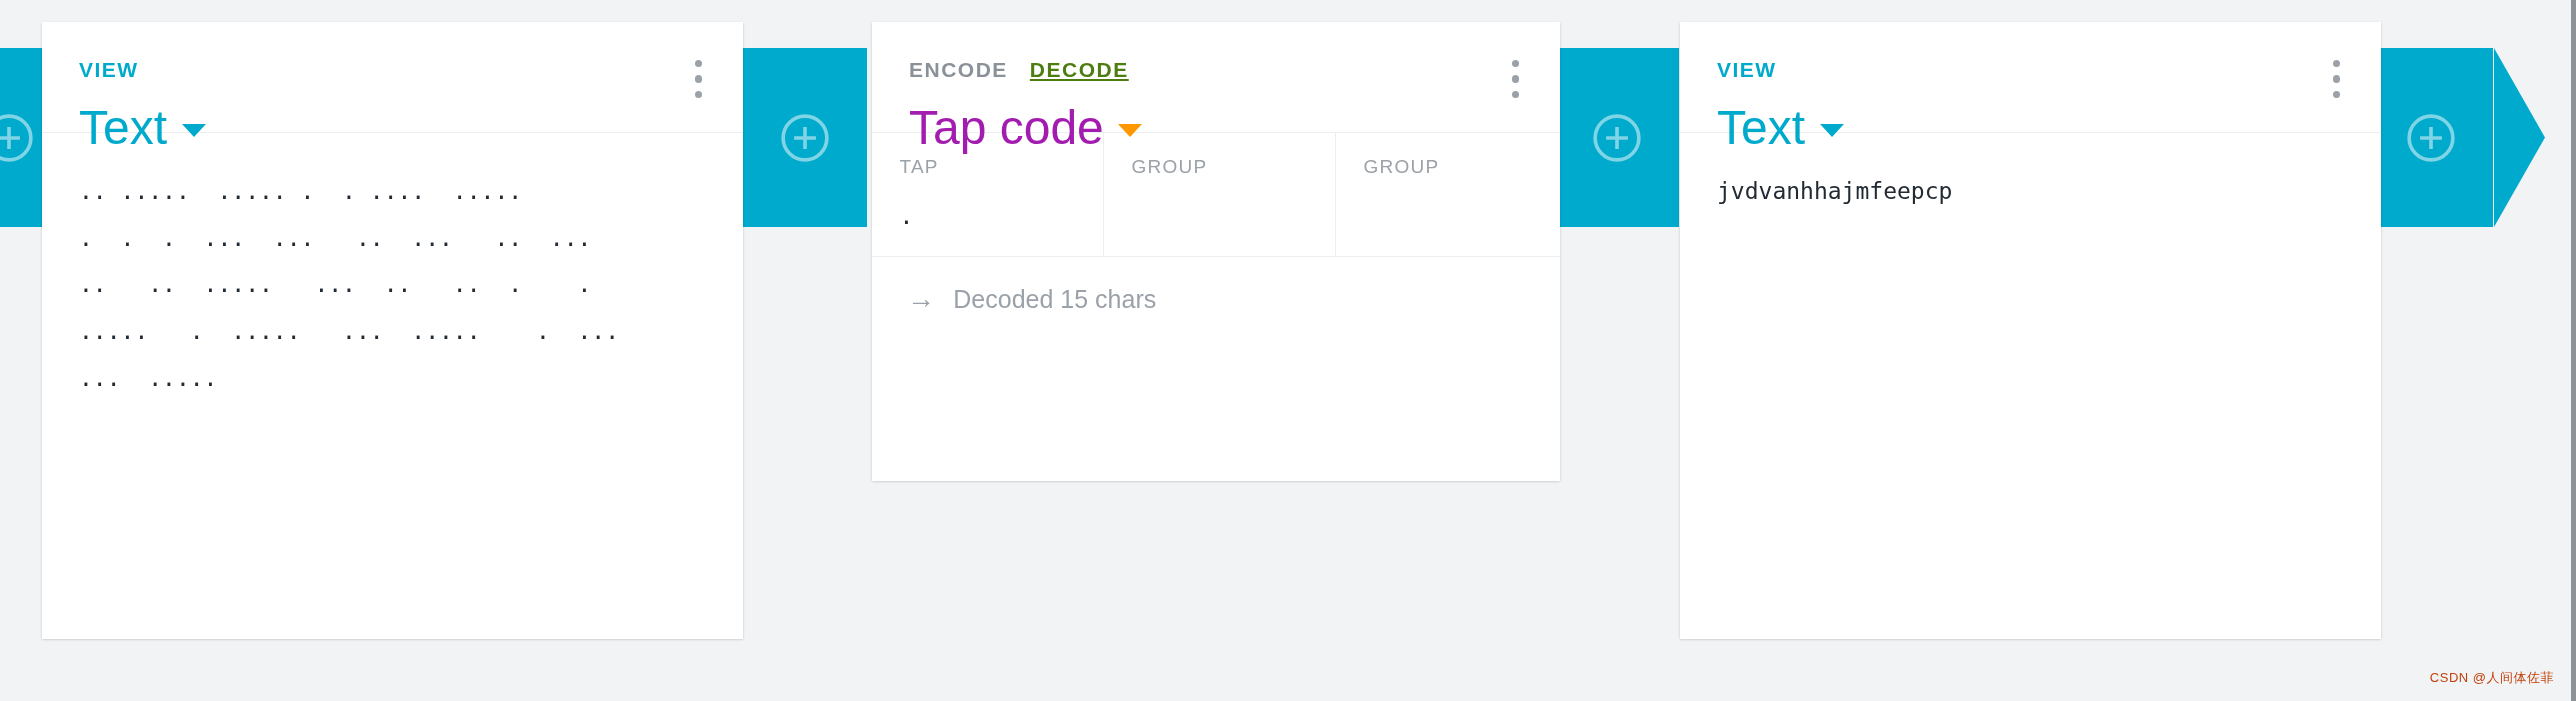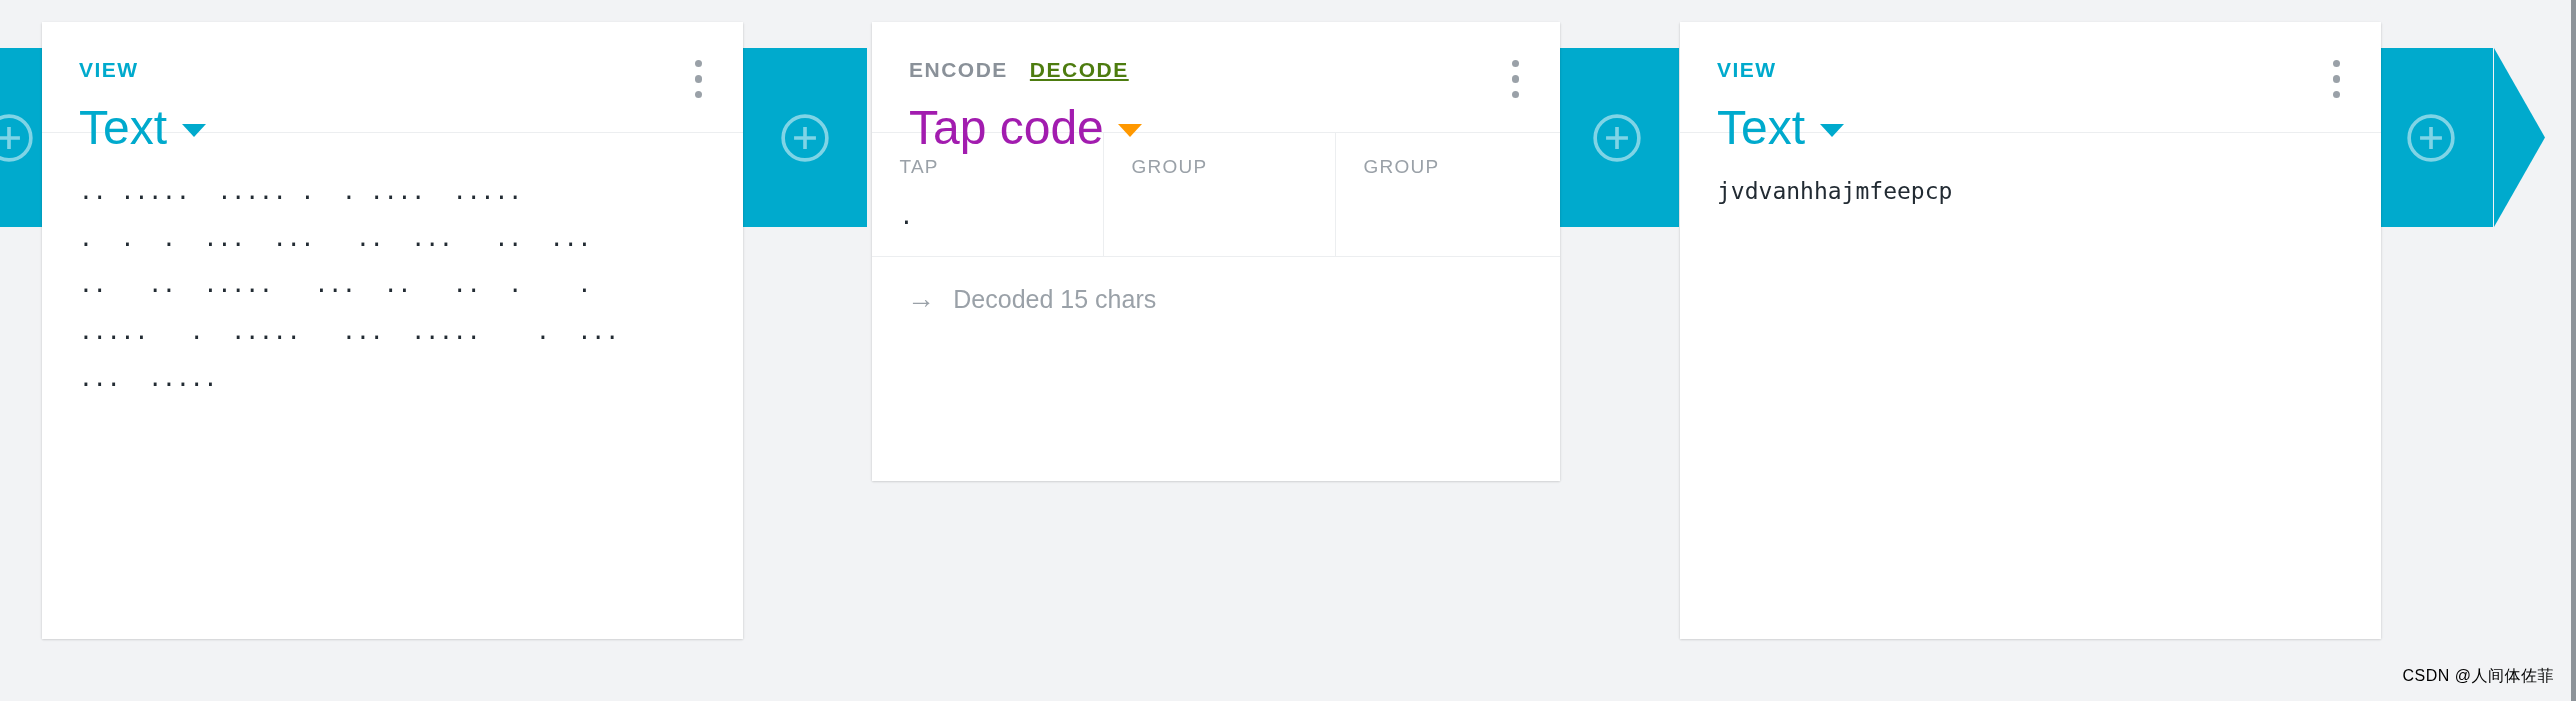--- a/index.html
+++ b/index.html
@@ -162,22 +162,22 @@
   .status .arrow {
     font-size: 28px;
     line-height: 1;
     color: #9aa1a8;
   }
 
   .watermark {
     position: absolute;
     right: 22px;
     bottom: 14.6px;
-    color: #000000;
-    font-size: 16px;
+    color: #c2410c;
+    font-size: 13px;
     letter-spacing: 0.5px;
   }
   .right-rule {
     position: absolute;
     right: 0; top: 0;
     width: 5.5px; height: 702px;
     background: #8d9399;
   }
 </style>
 </head>

